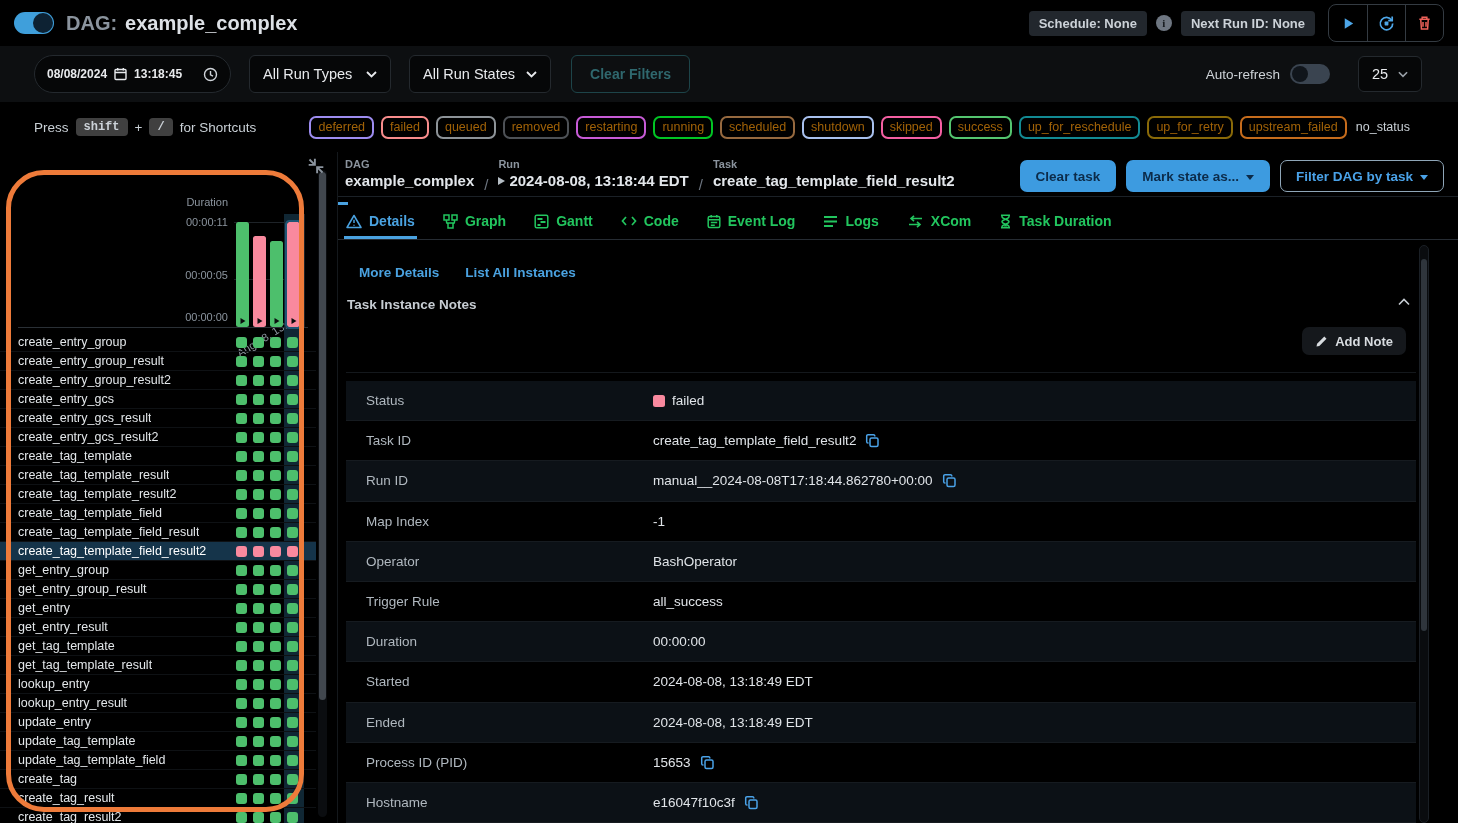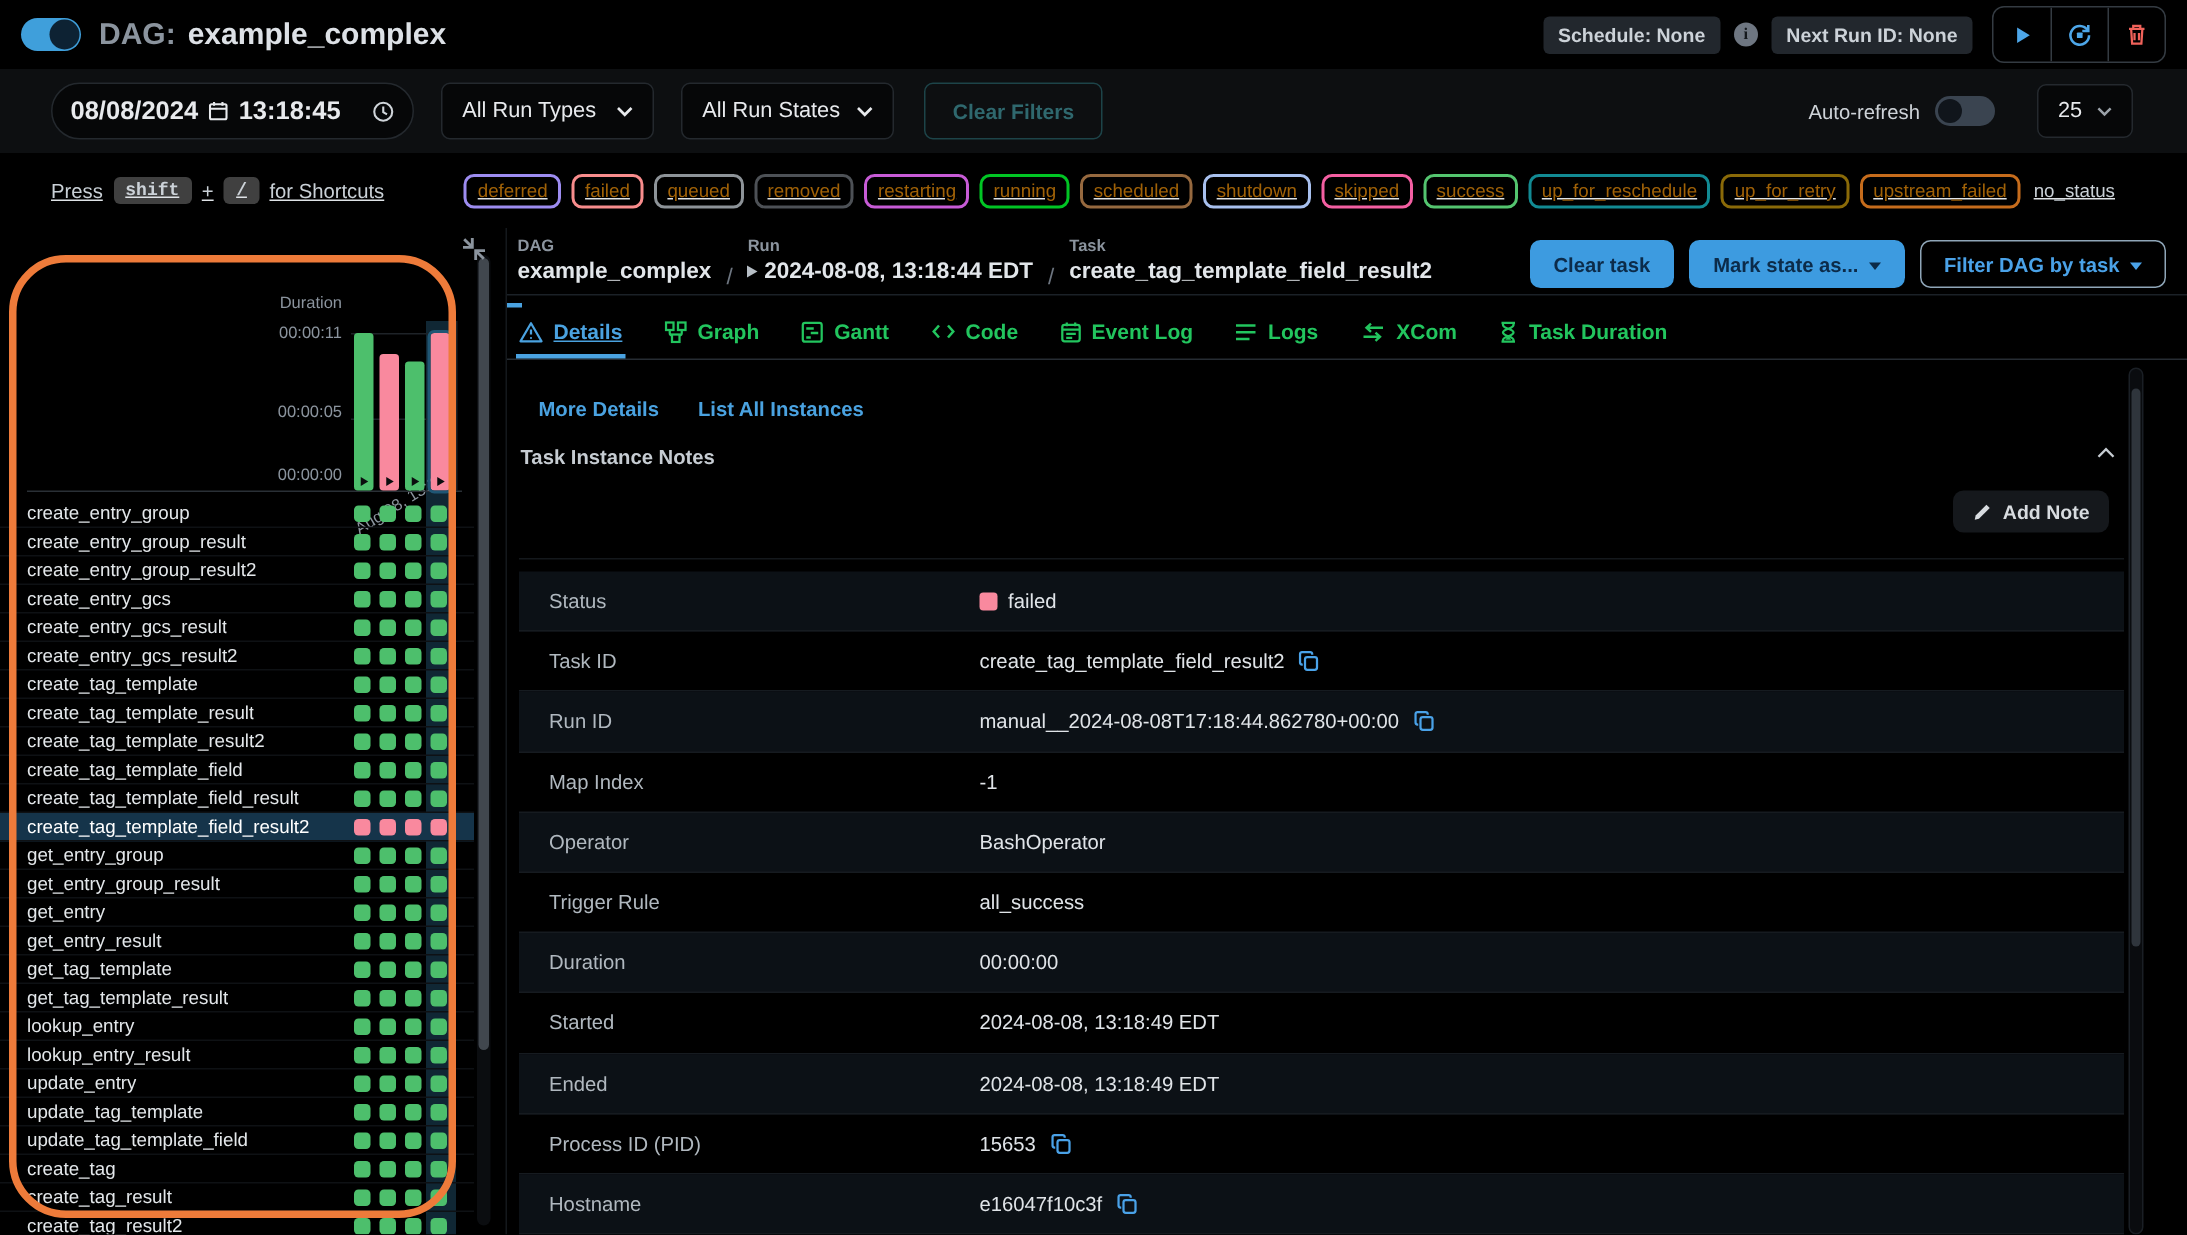--- a/index.html
+++ b/index.html
@@ -20,30 +20,30 @@
   .header-right { margin-left:auto; display:flex; align-items:center; gap:9px; }
   .pill-badge { background:#22272d; color:#ccd2d8; font-weight:bold; font-size:13px; padding:5px 10px; border-radius:4px; white-space:nowrap; }
   .info-dot { width:16px; height:16px; border-radius:50%; background:#6e7681; color:#15191d; font-size:11px; font-weight:bold; display:flex; align-items:center; justify-content:center; font-family:"Liberation Serif",serif; }
   .icon-group { display:flex; border:1px solid #343b42; border-radius:8px; overflow:hidden; margin-left:4px; }
   .icon-btn { width:38px; height:36px; display:flex; align-items:center; justify-content:center; background:transparent; border:none; border-left:1px solid #343b42; cursor:pointer; padding:0; }
   .icon-btn:first-child { border-left:none; }
 
   
   .filter-bar { position:absolute; top:46px; left:0; right:0; height:56px; background:#0d0f11; display:flex; align-items:center; padding:0 36px 0 34px; }
   .field { background:#060708; border:1px solid #24292e; border-radius:6px; height:38px; display:flex; align-items:center; color:#e8eaed; }
-  .datetime-input { padding:0 12px; gap:7px; font-size:17px; font-weight:bold;border-radius:19px; }
+  .datetime-input { padding:0 12px; gap:7px; font-size:12px; font-weight:bold;border-radius:19px; }
   .select { width:142px; padding:0 13px; justify-content:space-between; font-size:14.5px; margin-left:18px; cursor:pointer; }
   .select.small { width:64px; height:36px; margin-left:18px; }
   .clear-filters { height:38px; padding:0 18px; margin-left:20px; border:1px solid #1d4449; border-radius:6px; color:#2f686e; font-weight:bold; font-size:14px; background:transparent; display:flex; align-items:center; cursor:default; }
   .auto-refresh { margin-left:auto; display:flex; align-items:center; gap:10px; font-size:13.5px; color:#ced3d8; }
   .toggle-off { width:40px; height:20px; border-radius:10px; background:#3a4450; position:relative; cursor:pointer; }
   .toggle-off .knob { position:absolute; left:2px; top:2px; width:16px; height:16px; border-radius:50%; background:#10151b; }
 
   
-  .shortcut-bar { position:absolute; top:102px; left:0; right:0; height:50px; display:flex; align-items:center; padding:0 46px 0 34px;text-decoration:underline; }
+  .shortcut-bar { position:absolute; top:102px; left:0; right:0; height:50px; display:flex; align-items:center; padding:0 46px 0 34px; }
   .shortcut-hint { display:flex; align-items:center; gap:7px; font-size:13.5px; color:#c9d0d6; white-space:nowrap; }
   .key-badge { background:#404040; border-radius:4px; padding:2px 8px; font-family:"Liberation Mono", monospace; font-size:12px; font-weight:bold; color:#ccd2d8; }
   .legend { margin-left:auto; display:flex; align-items:center; gap:7px; }
   .legend-badge { border:2px solid #ec4899; border-radius:7px; padding:2px 7px 3px; font-size:12.5px; color:#a16207; white-space:nowrap; }
   .legend-badge.plain { border:none; padding:2px 2px 3px; color:#c9d0d6; }
 
   
   .sidebar { position:absolute; top:152px; left:0; width:336px; bottom:0; background:#000; }
   .collapse-btn { position:absolute; top:5px; right:11px; background:none; border:none; padding:0; cursor:pointer; color:#8b949e; }
   .annotation-ring { position:absolute; left:6px; top:18px; width:298px; height:642px; border:5px solid #ee7b3a; border-radius:38px; pointer-events:none; z-index:6; }
@@ -81,21 +81,21 @@
   .crumb-sep { color:#6e7681; font-size:15px; align-self:flex-end; margin:0 10px 3px; }
   .run-tri { width:0; height:0; border-left:7px solid #b6bec5; border-top:4.5px solid transparent; border-bottom:4.5px solid transparent; display:inline-block; }
   .task-actions { position:absolute; right:14px; top:8px; display:flex; gap:10px; }
   .btn-solid { background:#3d9be0; color:#0c2b49; font-weight:bold; font-size:13.5px; border:none; border-radius:7px; height:32px; padding:0 16px; display:flex; align-items:center; gap:7px; cursor:pointer; font-family:inherit; }
   .btn-outline { background:transparent; color:#4aa2e8; font-weight:bold; font-size:13.5px; border:1px solid #8fa6b8; border-radius:7px; height:32px; padding:0 15px; display:flex; align-items:center; gap:7px; cursor:pointer; font-family:inherit; }
   .caret { width:0; height:0; border-top:5px solid currentColor; border-left:4.5px solid transparent; border-right:4.5px solid transparent; display:inline-block; margin-top:2px; }
   .crumb-divider { position:absolute; top:44px; left:0; right:0; border-top:1px solid #1b2127; }
 
   .tabs { position:absolute; top:51px; left:0; right:0; height:37px; display:flex; align-items:stretch; gap:24px; padding:0 0 0 6px; border-bottom:1px solid #262c33; }
   .tab { display:flex; align-items:center; gap:7px; font-size:14px; font-weight:bold; color:#22c55e; border-bottom:3px solid transparent; padding:3px 2px 0; cursor:pointer; }
-  .tab.active { color:#4aa2e0; border-bottom-color:#4aa2e0;text-decoration:underline; }
+  .tab.active { color:#4aa2e0; border-bottom-color:#4aa2e0; }
 
   .links-row { position:absolute; top:113px; left:21px; display:flex; gap:26px; }
   .panel-link { color:#4aa2e0; font-weight:bold; font-size:13.5px; text-decoration:none; cursor:pointer; }
   .notes-title { position:absolute; top:145px; left:9px; font-size:13.5px; font-weight:bold; color:#c6ccd2; }
   .collapse-chevron { position:absolute; top:146px; right:48px; color:#c6ccd2; cursor:pointer; }
   .add-note-btn { position:absolute; top:175px; right:52px; height:28px; background:#15181c; border:none; border-radius:7px; color:#d8dce0; font-weight:bold; font-size:13px; display:flex; align-items:center; gap:7px; padding:0 13px; cursor:pointer; font-family:inherit; }
   .table-divider { position:absolute; top:220px; left:8px; width:1070px; border-top:1px solid #14181c; }
 
   .details-table { position:absolute; top:229px; left:8px; width:1070px; }
   .detail-row { display:flex; align-items:center; height:40.2px; border-bottom:1px solid #161b20; }

